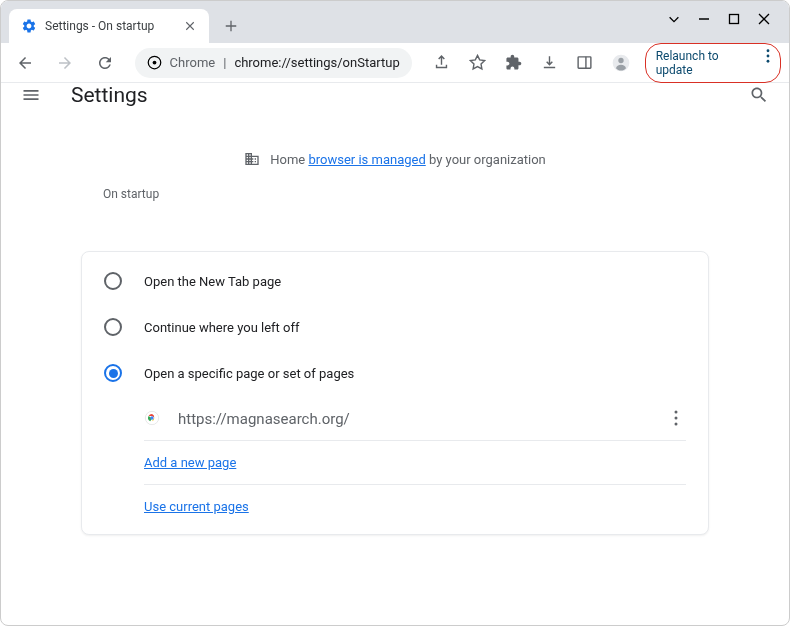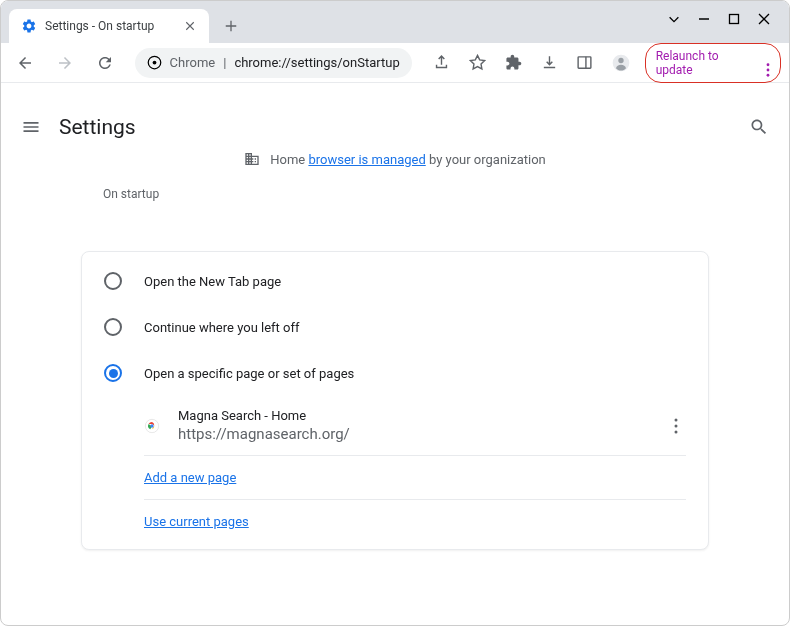--- a/index.html
+++ b/index.html
@@ -14,23 +14,23 @@
     .window-controls svg, .window-controls span { width: 14px; height: 14px; color: #000; }
     
     .toolbar { height: 40px; background: #fff; border-bottom: 1px solid #e8eaed; display: flex; align-items: center; padding: 0 8px; gap: 8px; }
     .nav-btn { width: 32px; height: 32px; display: flex; align-items: center; justify-content: center; color: #5f6368; border-radius: 50%; }
     .nav-btn.disabled { color: #bdc1c6; }
     .omnibox { flex: 1; height: 30px; background: #f1f3f4; border-radius: 15px; display: flex; align-items: center; padding: 0 12px; gap: 8px; margin: 0 6px; font-size: 13px; }
     .omnibox-scheme { color: #5f6368; }
     .omnibox-path { color: #202124; }
     .toolbar-actions { display: flex; align-items: center; gap: 4px; }
     .toolbar-icon { width: 32px; height: 32px; display: flex; align-items: center; justify-content: center; color: #5f6368; }
-    .relaunch-btn { border: 1px solid #d93025; color: #a21caf; border-radius: 16px; padding: 5px 10px; font-size: 12px; display: flex; align-items: flex-end; gap: 8px; margin-left: 4px; }
-    
-    .header { height: 56px; display: flex; align-items: flex-end; padding: 0 18px; gap: 16px; }
+    .relaunch-btn { border: 1px solid #d93025; color: #0c4a6e; border-radius: 16px; padding: 5px 10px; font-size: 12px; display: flex; align-items: flex-start; gap: 8px; margin-left: 4px; }
+    
+    .header { height: 56px; display: flex; align-items: flex-start; padding: 0 18px; gap: 28px; }
     .menu-btn { width: 24px; height: 24px; display: flex; align-items: center; justify-content: center; color: #5f6368; }
     .header-title { font-size: 21px; color: #202124; }
     .search-btn { width: 24px; height: 24px; display: flex; align-items: center; justify-content: center; color: #5f6368; margin-left: auto; }
     
     .managed-banner { display: flex; align-items: center; justify-content: center; gap: 10px; padding: 12px 0; font-size: 13px; color: #5f6368; }
     .managed-link { color: #1a73e8; text-decoration: underline; }
     
     .content { padding: 0 80px; }
     .section-title { font-size: 12px; color: #5f6368; padding: 8px 22px 14px; }
     .card { background: #fff; border: 1px solid #e8eaed; border-radius: 8px; box-shadow: 0 1px 2px rgba(60,64,67,.08); padding: 6px 0; margin-top: 36px; }
@@ -195,21 +195,20 @@
     <div class="pages-list">
       <div class="page-item">
         <svg class="page-favicon" viewBox="0 0 24 24">
             <circle cx="12" cy="12" r="10" fill="#fff" stroke="#ddd"></circle>
             <path d="M12 6a6 6 0 0 0-5.2 3h5.2l3.5 2.2A6 6 0 0 0 12 6z" fill="#ea4335"></path>
             <path d="M6.8 9a6 6 0 0 0 2.6 8l2.6-4.5L6.8 9z" fill="#34a853"></path>
             <path d="M15.5 11.2 12 17a6 6 0 0 0 3.5-5.8z" fill="#fbbc05"></path>
             <circle cx="12" cy="12" r="2.5" fill="#4285f4"></circle>
           </svg>
         <div class="page-info">
-          <div class="page-name">Magna Search - Home</div>
           <div class="page-url">https://magnasearch.org/</div>
         </div>
         <div class="page-menu">
             <svg width="4" height="16" viewBox="0 0 4 16" fill="currentColor">
               <circle cx="2" cy="2" r="1.5"></circle>
               <circle cx="2" cy="8" r="1.5"></circle>
               <circle cx="2" cy="14" r="1.5"></circle>
             </svg>
           </div>
       </div>

